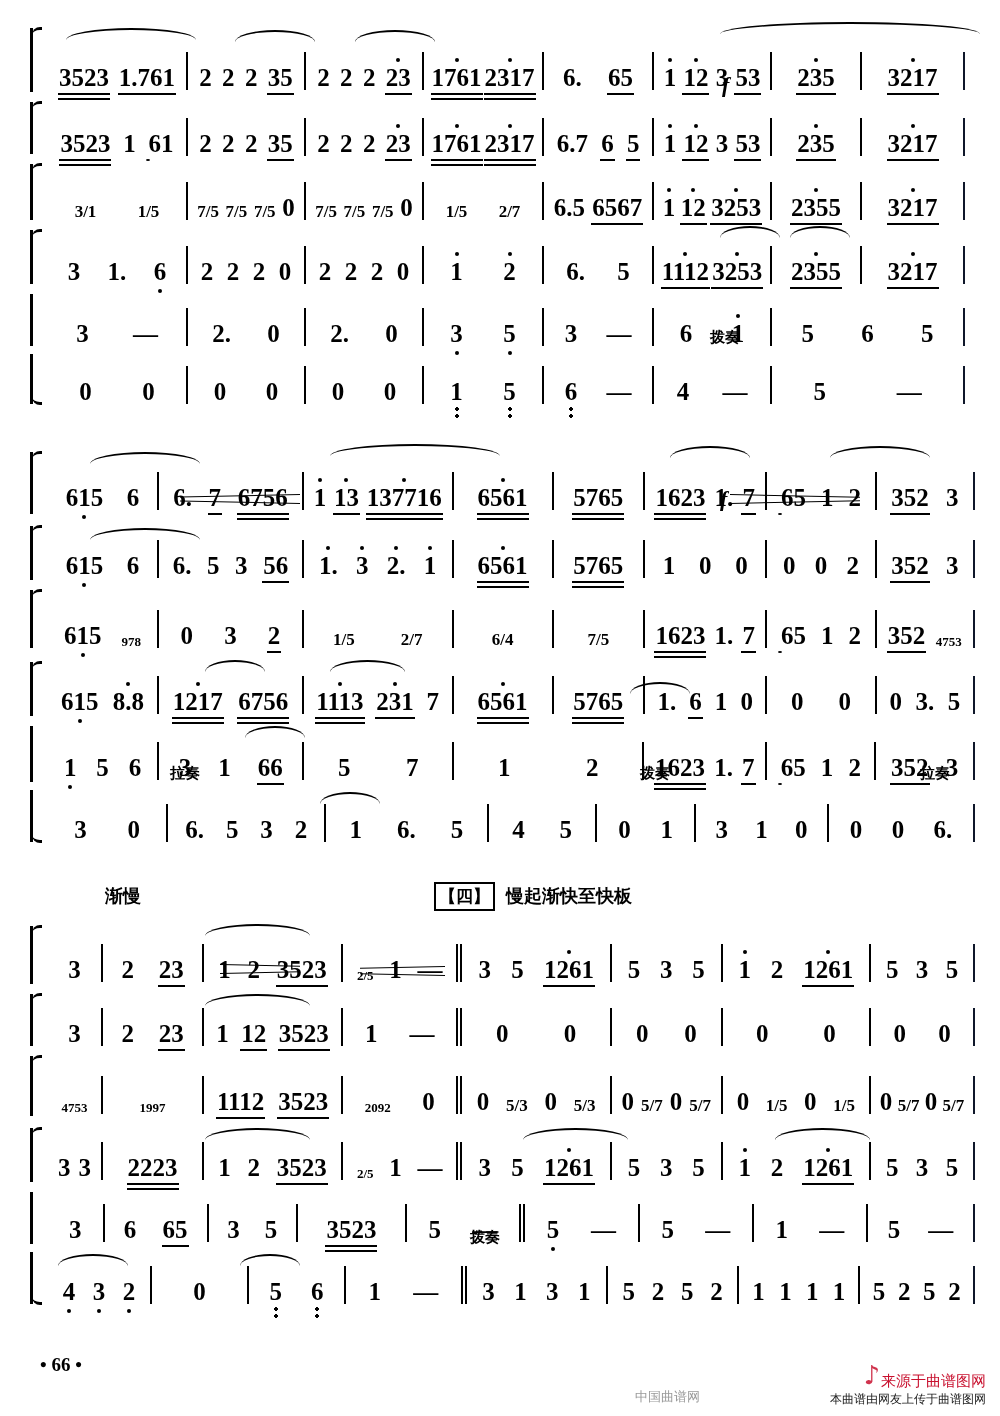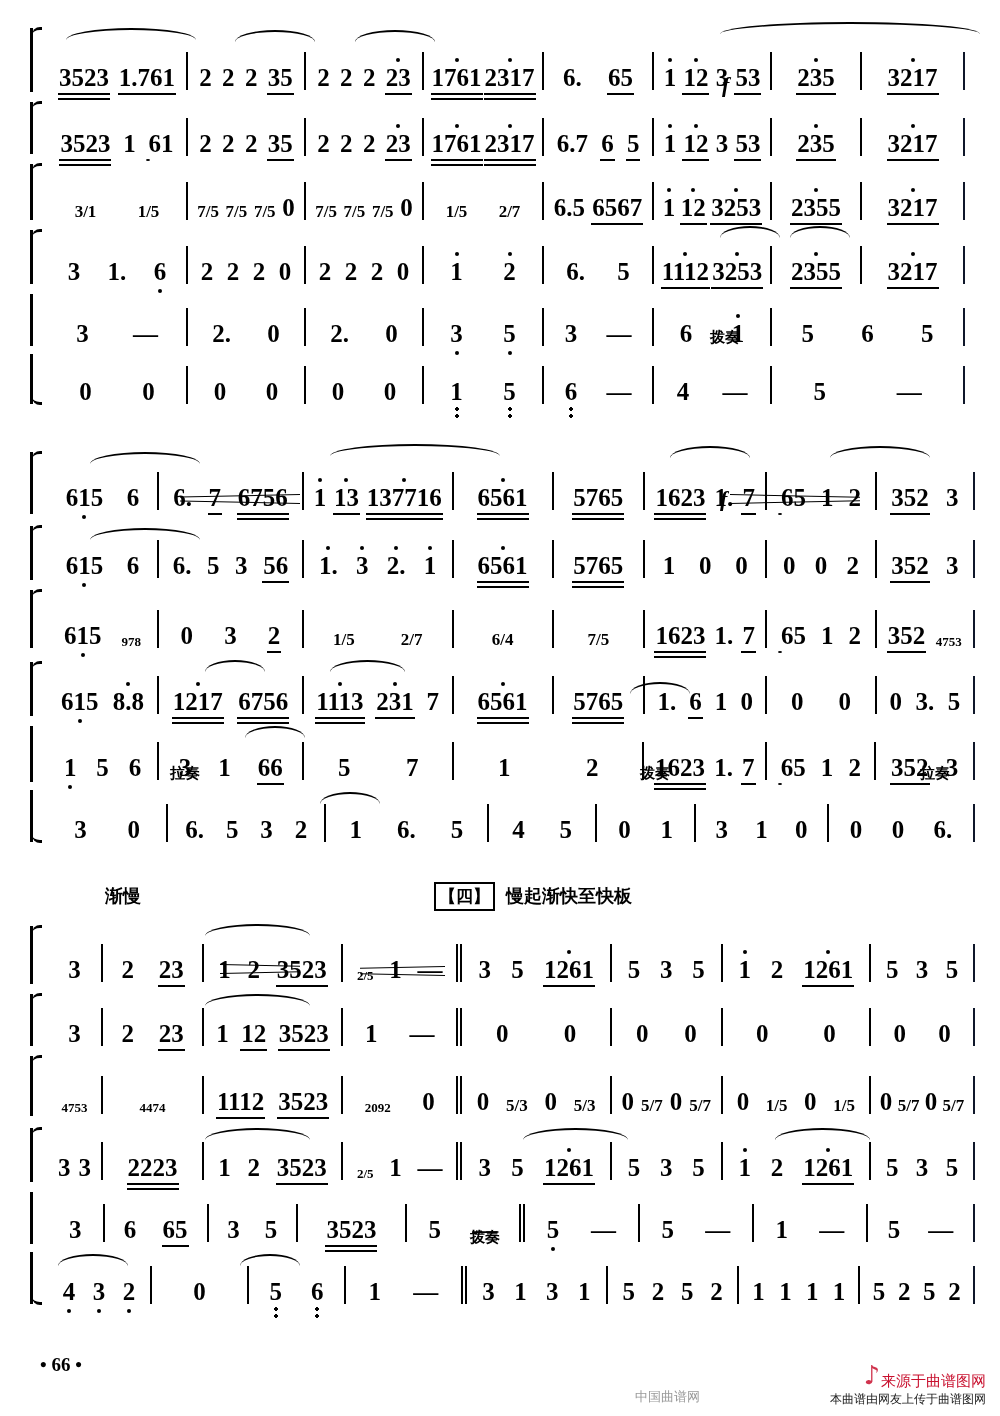--- a/index.html
+++ b/index.html
@@ -726,21 +726,21 @@
       <div class="slur" style="left:175px;top:4px;width:105px;"></div>
     </div>
 
     <div class="staffline" style="--h:70px;height:70px;">
       <div class="brace topcurl" style="top:4px;bottom:6px;"></div>
       <div class="row" style="height:62px;">
         <div class="bar first" style="width:55px;">
           <span class="n tiny">4753</span>
         </div>
         <div class="bar" style="width:105px;">
-          <span class="n tiny">4474</span>
+          <span class="n tiny">1997</span>
         </div>
         <div class="bar" style="width:145px;">
           <span class="n beam1">1112</span>
           <span class="n beam1">3523</span>
         </div>
         <div class="bar" style="width:120px;">
           <span class="n tiny">2092</span>
           <span class="n">0</span>
         </div>
         <div class="bar" style="width:160px;border-left:6px double #000;">

